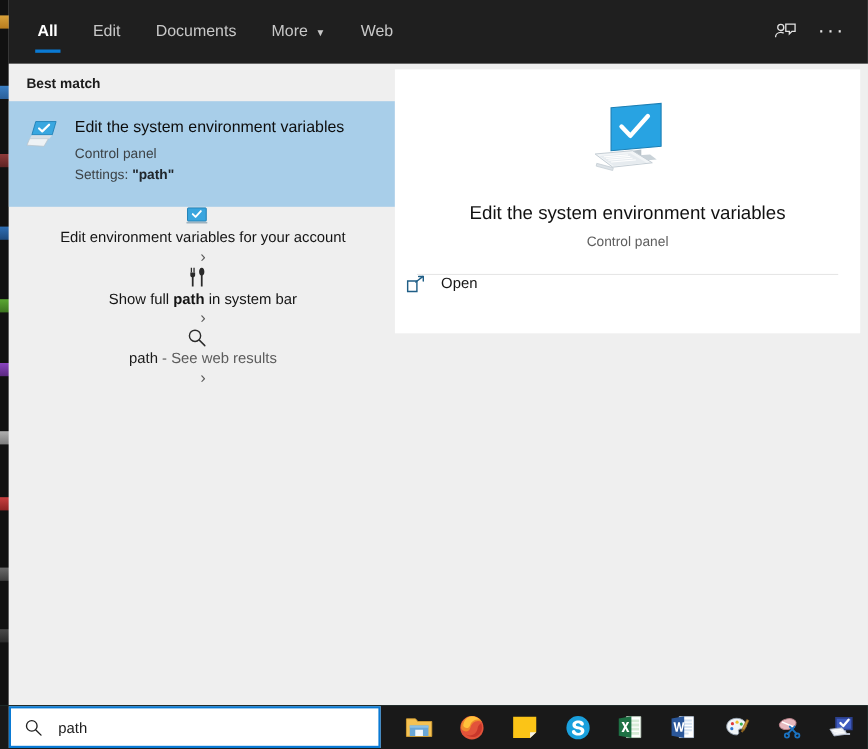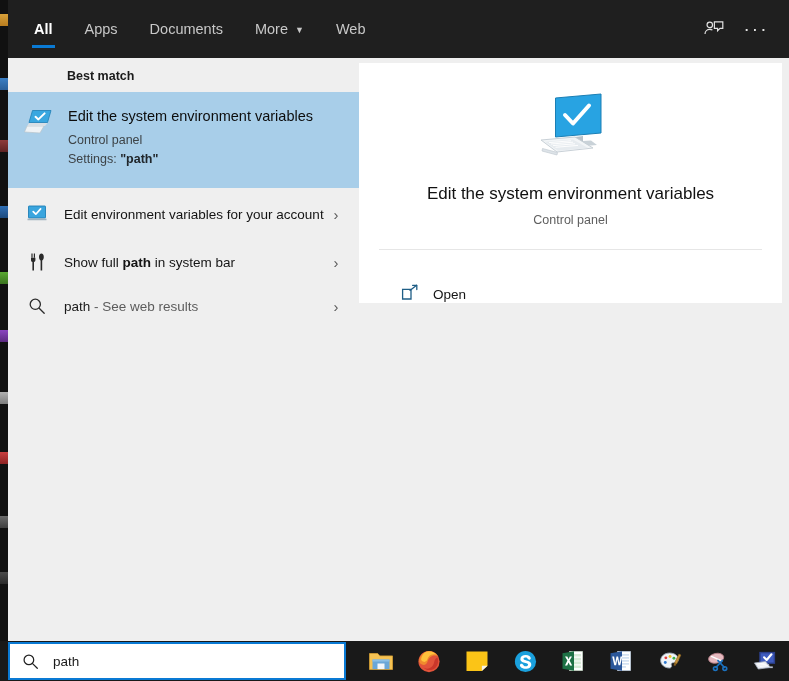--- a/index.html
+++ b/index.html
@@ -119,30 +119,30 @@
     width: 351px;
     height: 583px;
     background: #efefef;
     position: relative;
   }
   .group-head {
     font-size: 12.5px;
     font-weight: 700;
     color: #1b1b1b;
     padding: 11px 0 9px 16px;
-    margin-left: 43px;
   }
   .group-head.spaced { padding-top: 14px; }
 
   .row {
     display: flex;
     align-items: center;
     padding: 0 12px 0 14px;
     min-height: 44px;
     cursor: default;
+    flex-direction: column;
   }
   .row .ico {
     width: 30px;
     min-width: 30px;
     display: flex;
     align-items: center;
     justify-content: center;
     margin-right: 12px;
   }
   .row .txt {
@@ -228,25 +228,24 @@
     color: #5e5e5e;
     margin-top: 9px;
   }
   .pv-divider {
     height: 1px;
     background: #e6e6e6;
     margin: 0 20px;
   }
   .pv-action {
     display: flex;
-    align-items: flex-end;
+    align-items: flex-start;
     height: 52px;
     padding-left: 10px;
     cursor: default;
-    margin-left: 32px;
   }
   .pv-action .ico { margin-right: 14px; display:flex; }
   .pv-action .lbl { font-size: 13.5px; color: #151515; }
 
   
   .taskbar {
     position: absolute;
     left: 0; bottom: 0;
     width: 789px;
     height: 40px;
@@ -299,21 +298,21 @@
   </div>
 
   <div class="flyout">
 
     <div class="tabbar">
       <div class="tabs">
         <div class="tab active">
           <span>All</span>
         </div>
         <div class="tab">
-          <span>Apps</span>
+          <span>Edit</span>
         </div>
         <div class="tab">
           <span>Documents</span>
         </div>
         <div class="tab">
           <span>More</span>
           <span class="caret">▼</span>
         </div>
         <div class="tab">
           <span>Web</span>

